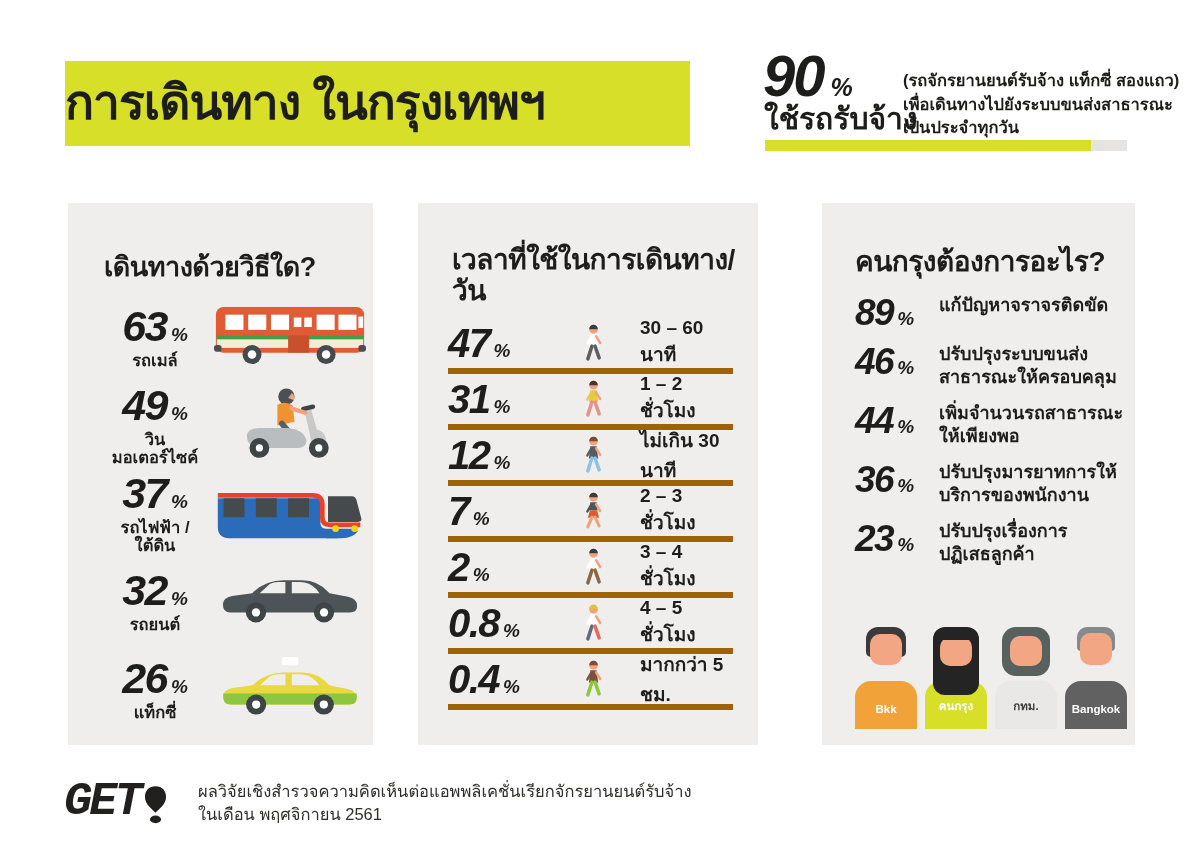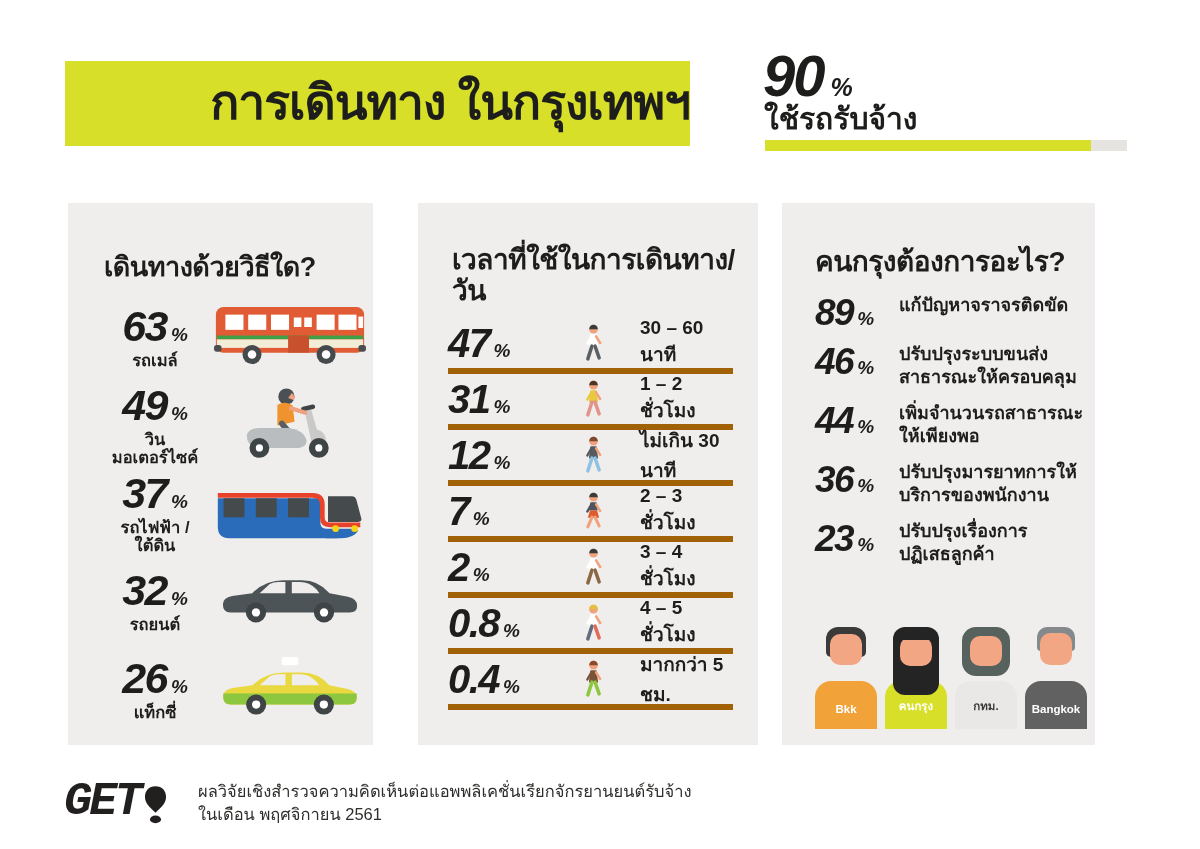--- a/index.html
+++ b/index.html
@@ -13,41 +13,41 @@
   body{
     font-family:"Liberation Sans","DejaVu Sans",sans-serif;
     color:var(--ink);
   }
   .page{position:relative;width:1200px;height:849px;background:#ffffff;overflow:hidden;}
 
   
   .banner{
     position:absolute;left:65px;top:61px;width:625px;height:85px;
     background:var(--accent);
-    display:flex;align-items:center;justify-content:flex-end;
+    display:flex;align-items:center;justify-content:flex-start;
   }
   .banner-title{font-size:48px;font-weight:900;letter-spacing:-1px;line-height:1.05;}
 
   .stat-value{
     position:absolute;left:763px;top:47px;
     font-size:58px;font-weight:900;font-style:italic;letter-spacing:-2px;line-height:1;
     display:flex;align-items:baseline;
   }
   .stat-value .pct-sign{font-size:25px;font-weight:900;margin-left:7px;letter-spacing:0;}
   .stat-label{position:absolute;left:764px;top:104px;font-size:30px;font-weight:900;line-height:1;}
   .stat-note{position:absolute;left:903px;top:69px;width:290px;font-size:16.5px;font-weight:600;line-height:23.5px;}
   .stat-note span{display:block;}
   .bar{position:absolute;left:765px;top:140px;width:362px;height:11px;background:var(--bar-bg);}
   .bar-fill{height:100%;width:90%;background:var(--accent);}
 
   
   .panel{position:absolute;top:203px;height:542px;background:var(--panel);}
   #panel-methods{left:68px;width:305px;}
   #panel-time{left:418px;width:340px;}
-  #panel-wants{left:782px;width:313px;}
+  #panel-wants{left:822px;width:313px;}
   .panel-title{font-weight:900;letter-spacing:-.5px;line-height:1.1;}
   #panel-methods .panel-title{padding:50px 0 0 36px;font-size:27px;}
   #panel-time .panel-title{padding:42px 0 0 34px;font-size:28px;}
   #panel-wants .panel-title{padding:44px 0 0 33px;font-size:28px;}
 
   .pct{font-style:italic;font-weight:900;letter-spacing:-1.5px;display:flex;align-items:baseline;line-height:1;}
   .pct .pct-sign{font-size:19px;font-weight:900;margin-left:4px;letter-spacing:0;}
 
   
   .m-rows{margin-top:10px;}
@@ -115,20 +115,25 @@
 
   <div class="banner">
     <div class="banner-title">การเดินทาง ในกรุงเทพฯ</div>
   </div>
 
   <div class="stat-value">
     <span>90</span>
     <span class="pct-sign">%</span>
   </div>
   <div class="stat-label">ใช้รถรับจ้าง</div>
+  <div class="stat-note">
+    <span>(รถจักรยานยนต์รับจ้าง แท็กซี่ สองแถว)</span>
+    <span>เพื่อเดินทางไปยังระบบขนส่งสาธารณะ</span>
+    <span>เป็นประจำทุกวัน</span>
+  </div>
   <div class="bar">
     <div class="bar-fill"></div>
   </div>
 
   <div class="panel" id="panel-methods">
     <div class="panel-title">เดินทางด้วยวิธีใด?</div>
     <div class="m-rows">
 
       <div class="m-row">
         <div class="m-left">

